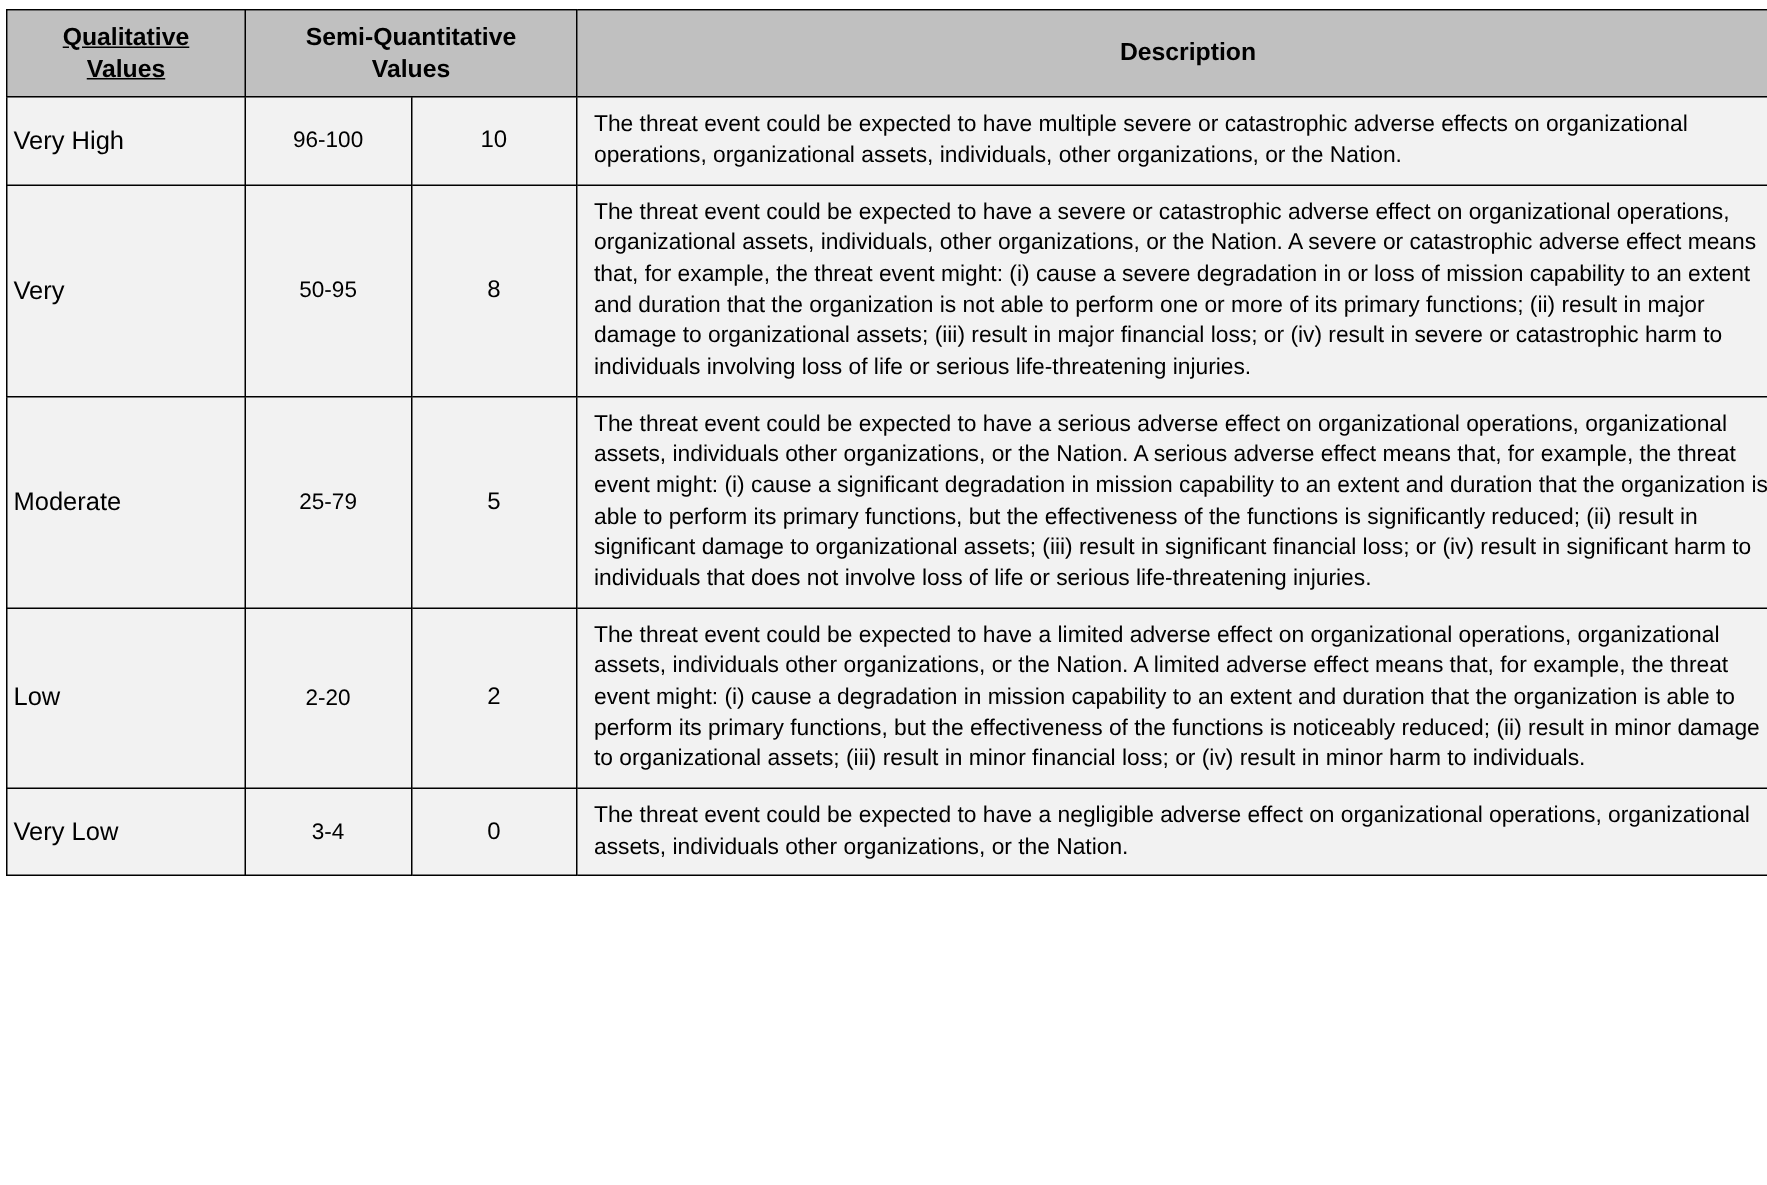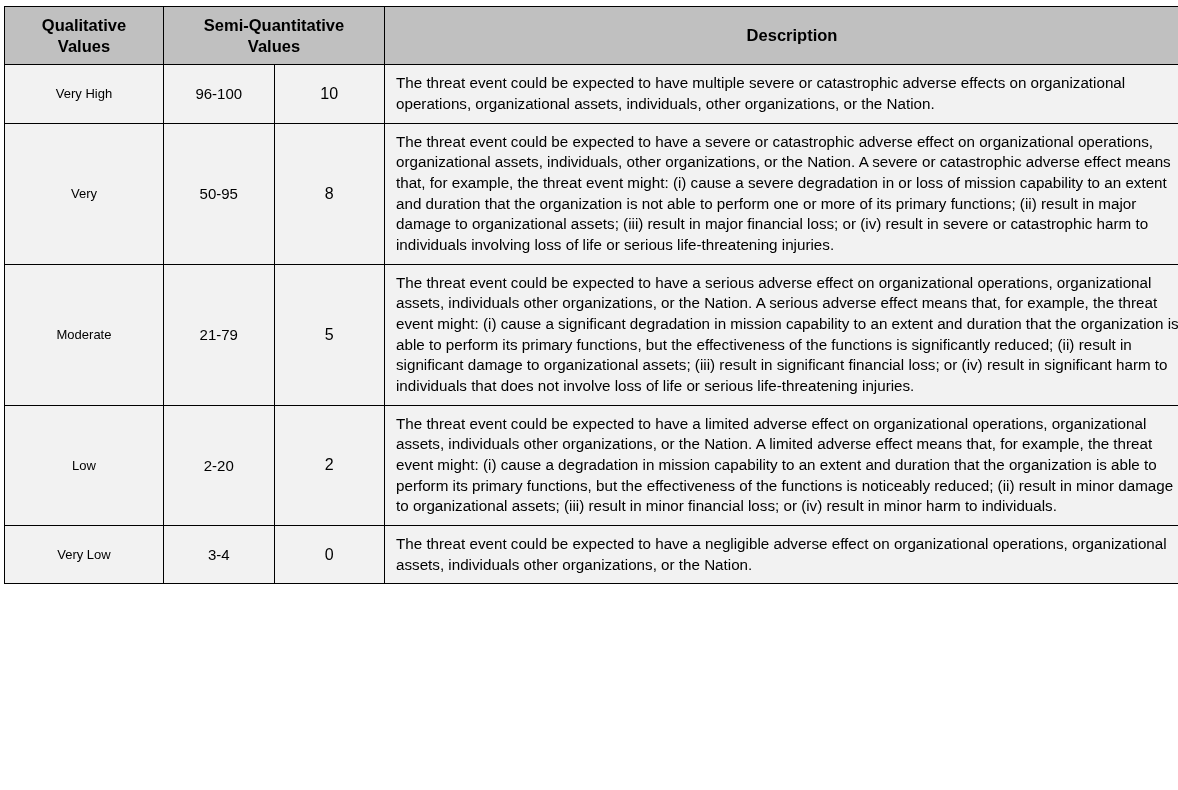--- a/index.html
+++ b/index.html
@@ -34,29 +34,29 @@
     background: #f2f2f2;
   }
   thead th {
     background: #c0c0c0 !important;
     font-weight: bold;
     font-size: 16.5px;
     text-align: center;
     padding: 8px 4px;
     line-height: 1.25;
   }
-  th.col-qual { width: 150px; }
+  th.col-qual { width: 150px; text-decoration: underline; }
   th.col-semi { width: 212px; margin-top: 32px; }
   th.col-desc { width: 806px; }
 
   td.qual {
     width: 150px;
-    text-align: center;
-    font-size: 13px;
-    padding: 6px 20px;
+    text-align: left;
+    font-size: 17px;
+    padding: 6px 4px;
   }
   td.range {
     width: 106px;
     text-align: center;
     font-size: 15px;
     padding: 6px 4px;
   }
   td.score {
     width: 106px;
     text-align: center;
@@ -99,21 +99,21 @@
         <td class="desc">The threat event could be expected to have <b>multiple severe or catastrophic</b> adverse effects on organizational operations, organizational assets, individuals, other organizations, or the Nation.</td>
       </tr>
       <tr>
         <td class="qual">Very</td>
         <td class="range">50-95</td>
         <td class="score">8</td>
         <td class="desc">The threat event could be expected to have a <b>severe or catastrophic</b> adverse effect on organizational operations, organizational assets, individuals, other organizations, or the Nation. A severe or catastrophic adverse effect means that, for example, the threat event might: (i) cause a severe degradation in or loss of mission capability to an extent and duration that the organization is not able to perform one or more of its primary functions; (ii) result in major damage to organizational assets; (iii) result in major financial loss; or (iv) result in severe or catastrophic harm to individuals involving loss of life or serious life-threatening injuries.</td>
       </tr>
       <tr>
         <td class="qual">Moderate</td>
-        <td class="range">21-79</td>
+        <td class="range">25-79</td>
         <td class="score">5</td>
         <td class="desc">The threat event could be expected to have a <b>serious</b> adverse effect on organizational operations, organizational assets, individuals other organizations, or the Nation. A serious adverse effect means that, for example, the threat event might: (i) cause a significant degradation in mission capability to an extent and duration that the organization is able to perform its primary functions, but the effectiveness of the functions is significantly reduced; (ii) result in significant damage to organizational assets; (iii) result in significant financial loss; or (iv) result in significant harm to individuals that does not involve loss of life or serious life-threatening injuries.</td>
       </tr>
       <tr>
         <td class="qual">Low</td>
         <td class="range">2-20</td>
         <td class="score">2</td>
         <td class="desc">The threat event could be expected to have a <b>limited</b> adverse effect on organizational operations, organizational assets, individuals other organizations, or the Nation. A limited adverse effect means that, for example, the threat event might: (i) cause a degradation in mission capability to an extent and duration that the organization is able to perform its primary functions, but the effectiveness of the functions is noticeably reduced; (ii) result in minor damage to organizational assets; (iii) result in minor financial loss; or (iv) result in minor harm to individuals.</td>
       </tr>
       <tr>

